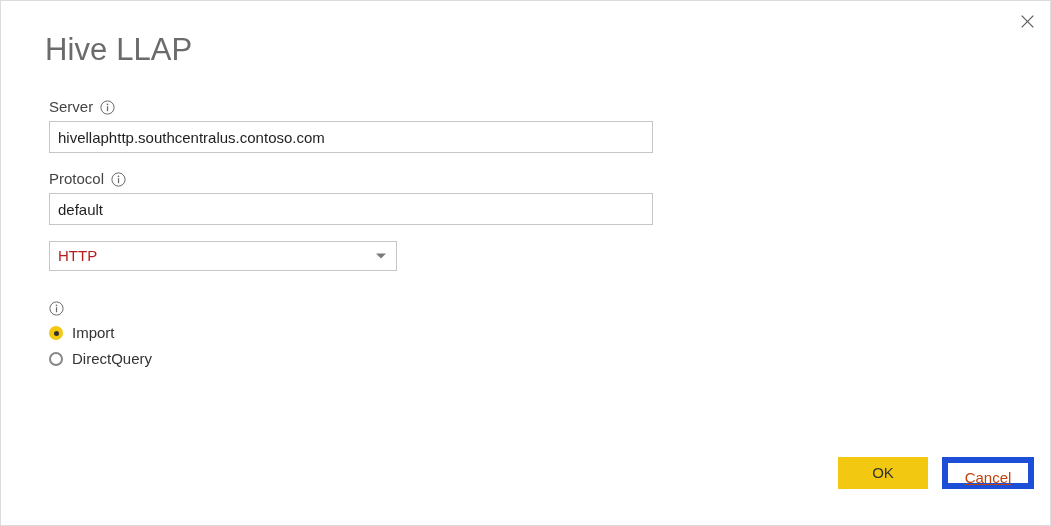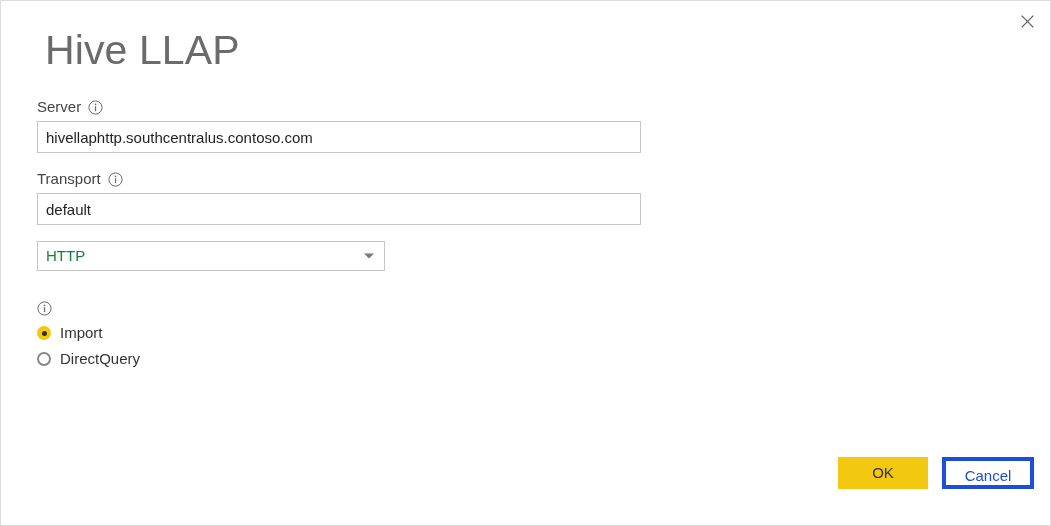--- a/index.html
+++ b/index.html
@@ -36,32 +36,32 @@
     border: none;
     padding: 0;
   }
   .close-btn svg { display: block; }
 
   
   .title {
     position: absolute;
     left: 44px;
     top: 29px;
-    font-size: 41px;
+    font-size: 31px;
     font-weight: 300;
     color: #6b6b6b;
     letter-spacing: 0.1px;
     line-height: 40px;
     white-space: nowrap;
   }
 
   
   .form {
     position: absolute;
-    left: 36px;
+    left: 48px;
     top: 96px;
     width: 620px;
   }
   .field-label {
     display: flex;
     align-items: center;
     gap: 7px;
     font-size: 15px;
     color: #444444;
     line-height: 20px;
@@ -104,21 +104,21 @@
     width: 348px;
     height: 30px;
     border: 1px solid #c8c6c4;
     background: #ffffff;
     display: flex;
     align-items: center;
     cursor: pointer;
   }
   .dropdown-value {
     font-size: 15px;
-    color: #15803d;
+    color: #b91c1c;
     padding-left: 8px;
     line-height: 28px;
   }
   .dropdown-arrow {
     position: absolute;
     right: 10px;
     top: 50%;
     transform: translateY(-50%);
     width: 0;
     height: 0;
@@ -193,22 +193,23 @@
   }
   .btn-primary {
     width: 90px;
     background: #f2c811;
     border: 1px solid #f2c811;
     color: #333333;
   }
   .btn-secondary {
     width: 92px;
     background: #ffffff;
-    border: 4px solid #1d4ed8;
-    color: #1d4ed8;
+    border: 6px solid #1d4ed8;
+    color: #c2410c;
+    text-decoration: underline;
   }
 </style>
 </head>
 <body>
 
 <div class="dialog">
 
   <button class="close-btn">
     <span>
       <svg width="13" height="13" viewBox="0 0 13 13" aria-hidden="true">
@@ -232,21 +233,21 @@
           <rect x="6.9" y="6.2" width="1.25" height="5" fill="#6b6b6b"></rect>
         </svg>
       </span>
     </div>
     <input class="text-input" type="text" value="hivellaphttp.southcentralus.contoso.com" style="">
 
     <div class="gap-sm"></div>
 
     
     <div class="field-label">
-      <span>Transport</span>
+      <span>Protocol</span>
       <span class="info-icon">
         <svg width="15" height="15" viewBox="0 0 15 15" aria-hidden="true">
           <circle cx="7.5" cy="7.5" r="6.6" fill="none" stroke="#6b6b6b" stroke-width="1"></circle>
           <circle cx="7.5" cy="4.3" r="0.85" fill="#6b6b6b"></circle>
           <rect x="6.9" y="6.2" width="1.25" height="5" fill="#6b6b6b"></rect>
         </svg>
       </span>
     </div>
     <input class="text-input" type="text" value="default" style="">
 

